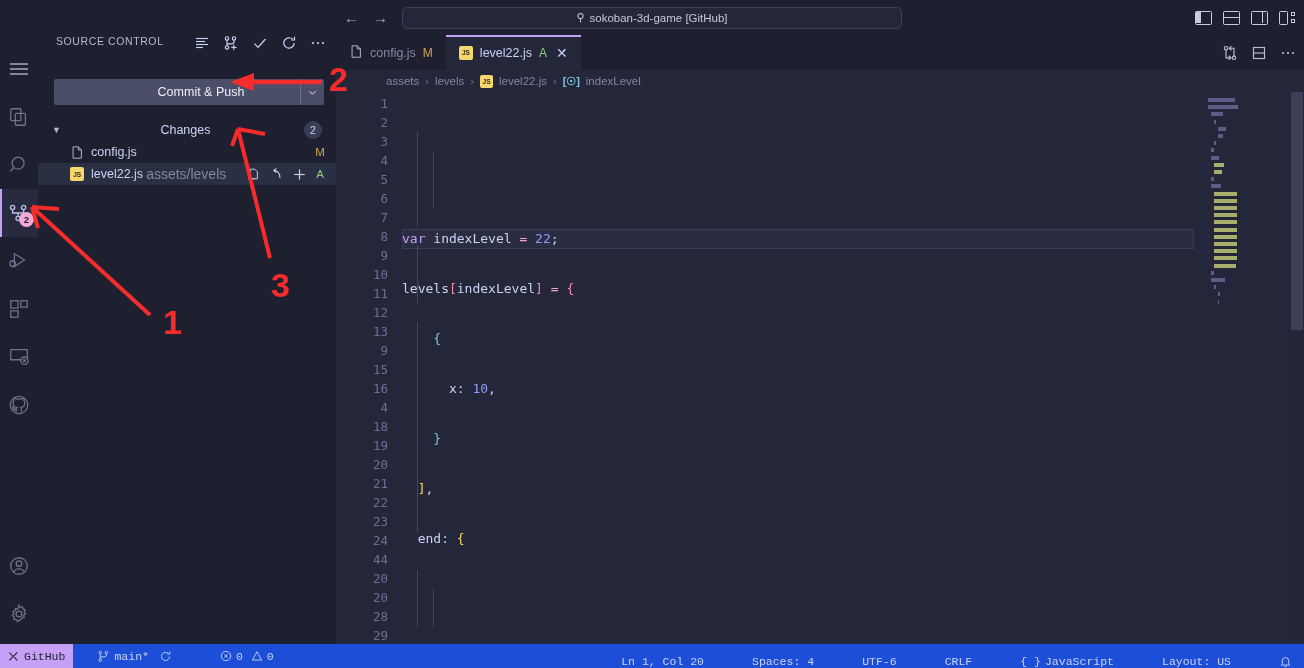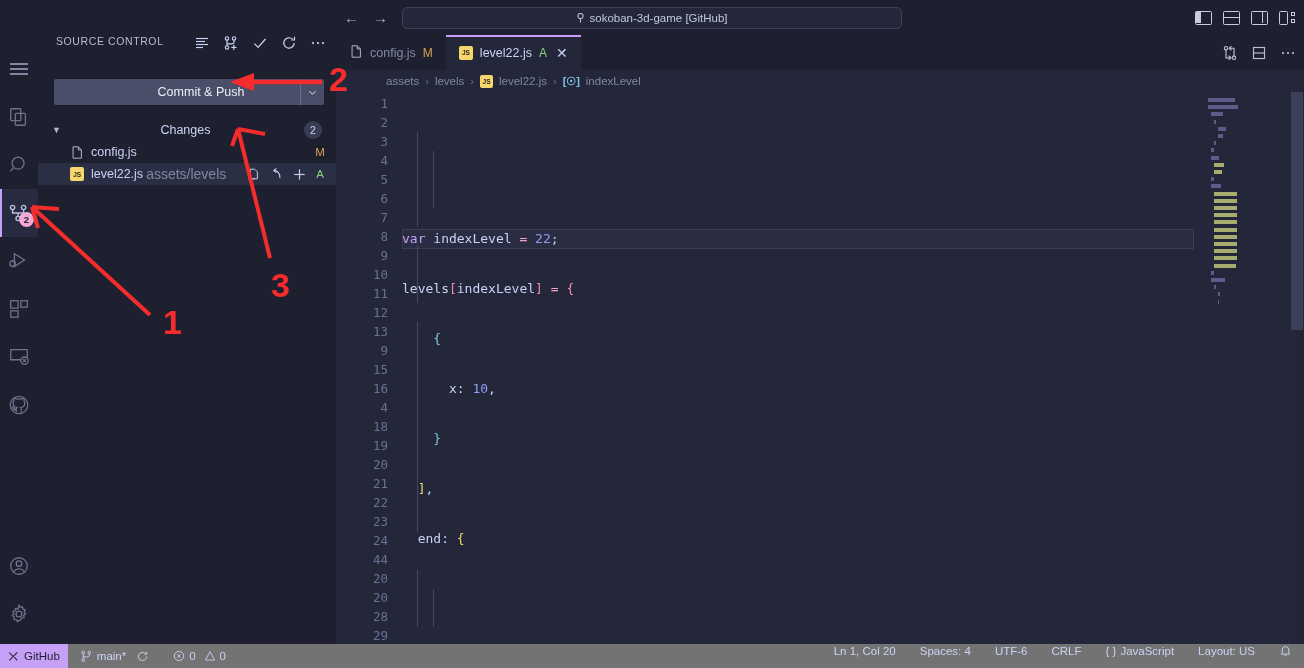--- a/index.html
+++ b/index.html
@@ -230,30 +230,30 @@
   
   .minimap {
     width: 110px; background: #24273a; position: relative; overflow: hidden;
   }
   .mm-line { position: absolute; height: 2px; }
   .scroll-dec { position: absolute; right: 0; top: 0; width: 14px; bottom: 0; background: #232639; }
   .scroll-thumb { position: absolute; right: 1px; top: 0; width: 12px; height: 238px; background: #3b3f57; }
 
   
   .statusbar {
-    height: 24px; min-height: 24px; background: #737373;
-    display: flex; align-items: flex-start;
-    font-size: 11.5px; color: #cad3f5;
+    height: 24px; min-height: 24px; background: #1d4ed8;
+    display: flex; align-items: flex-end;
+    font-size: 11.5px; color: #cad3f5; font-family: Liberation Mono, monospace;
   }
   .sb-remote {
     background: #c6a0f6; color: #1e2030;
     height: 24px; display: flex; align-items: center; gap: 5px;
     padding: 0 8px; font-size: 11.5px;
   }
-  .sb-item { display: flex; align-items: center; gap: 4px; padding: 0 12px; height: 100%; }
+  .sb-item { display: flex; align-items: center; gap: 4px; padding: 0 24px; height: 100%; }
   .sb-right { margin-left: auto; display: flex; align-items: center; }
   .anno-num {
     position: absolute; color: #f42c2c;
     font-family: "Liberation Sans", sans-serif;
     font-weight: bold; font-size: 34px; line-height: 1;
   }
   svg.overlay { position: absolute; left: 0; top: 0; width: 1304px; height: 668px; pointer-events: none; }
 </style>
 </head>
 <body>

